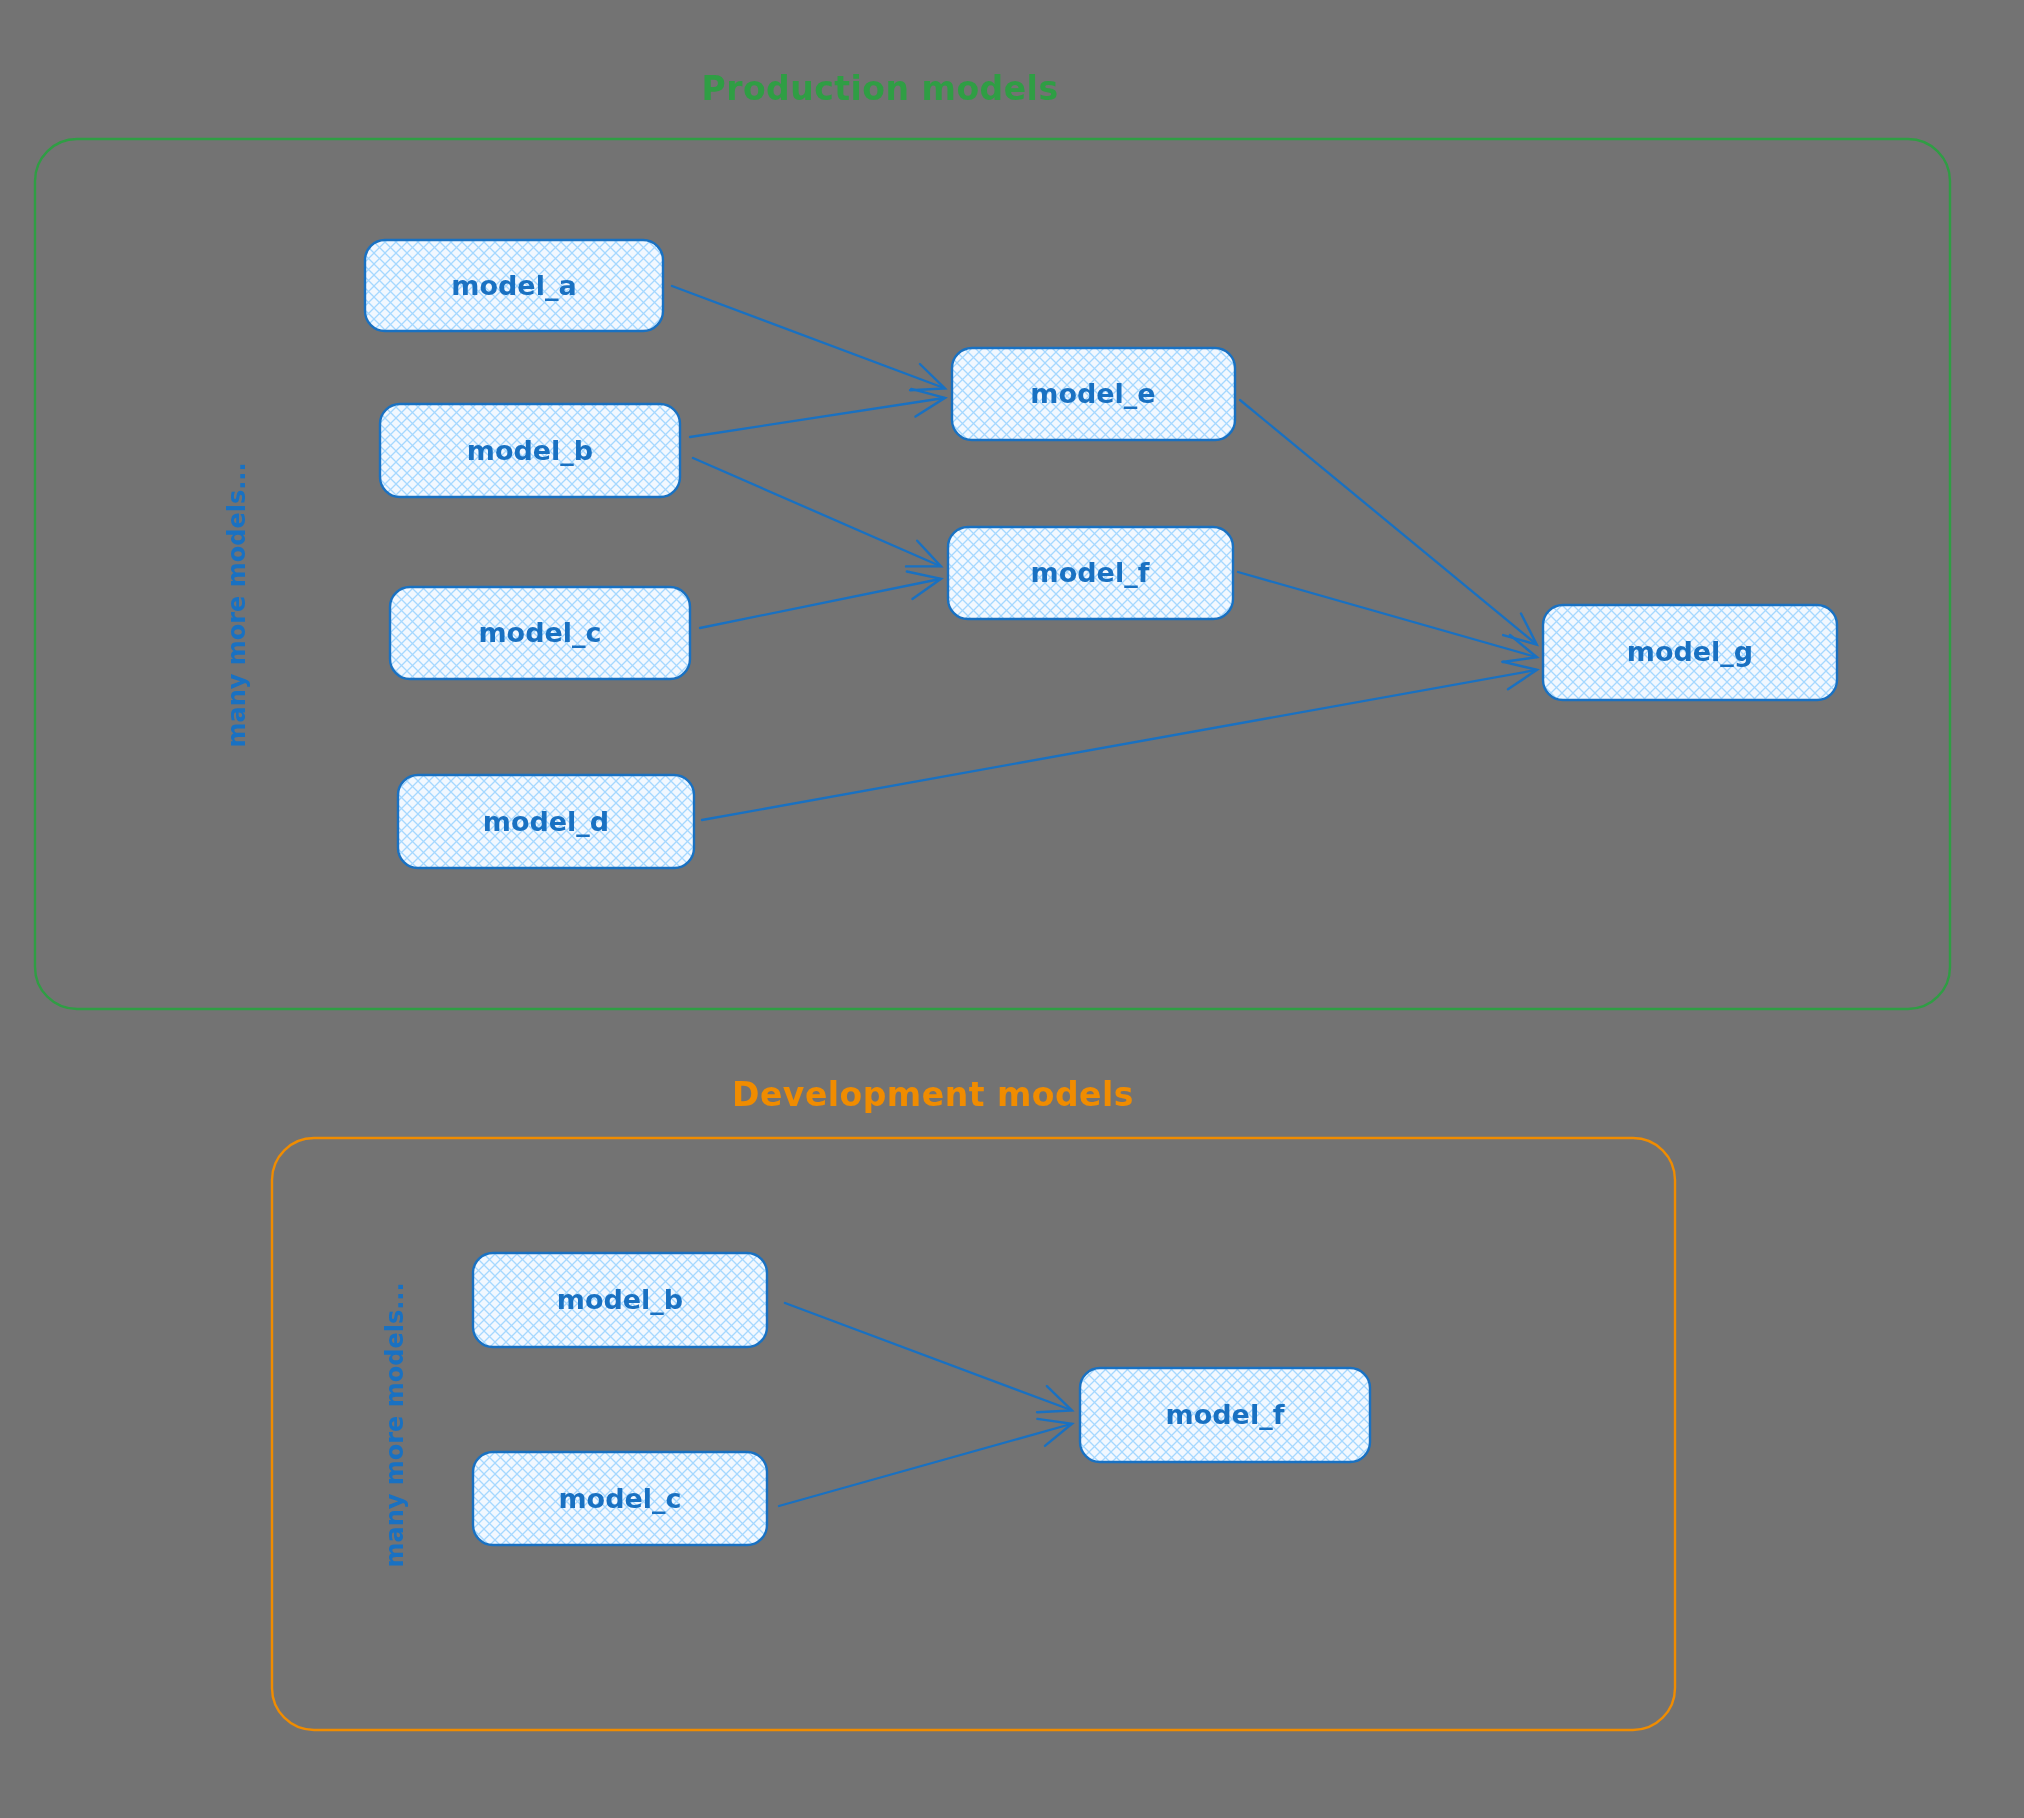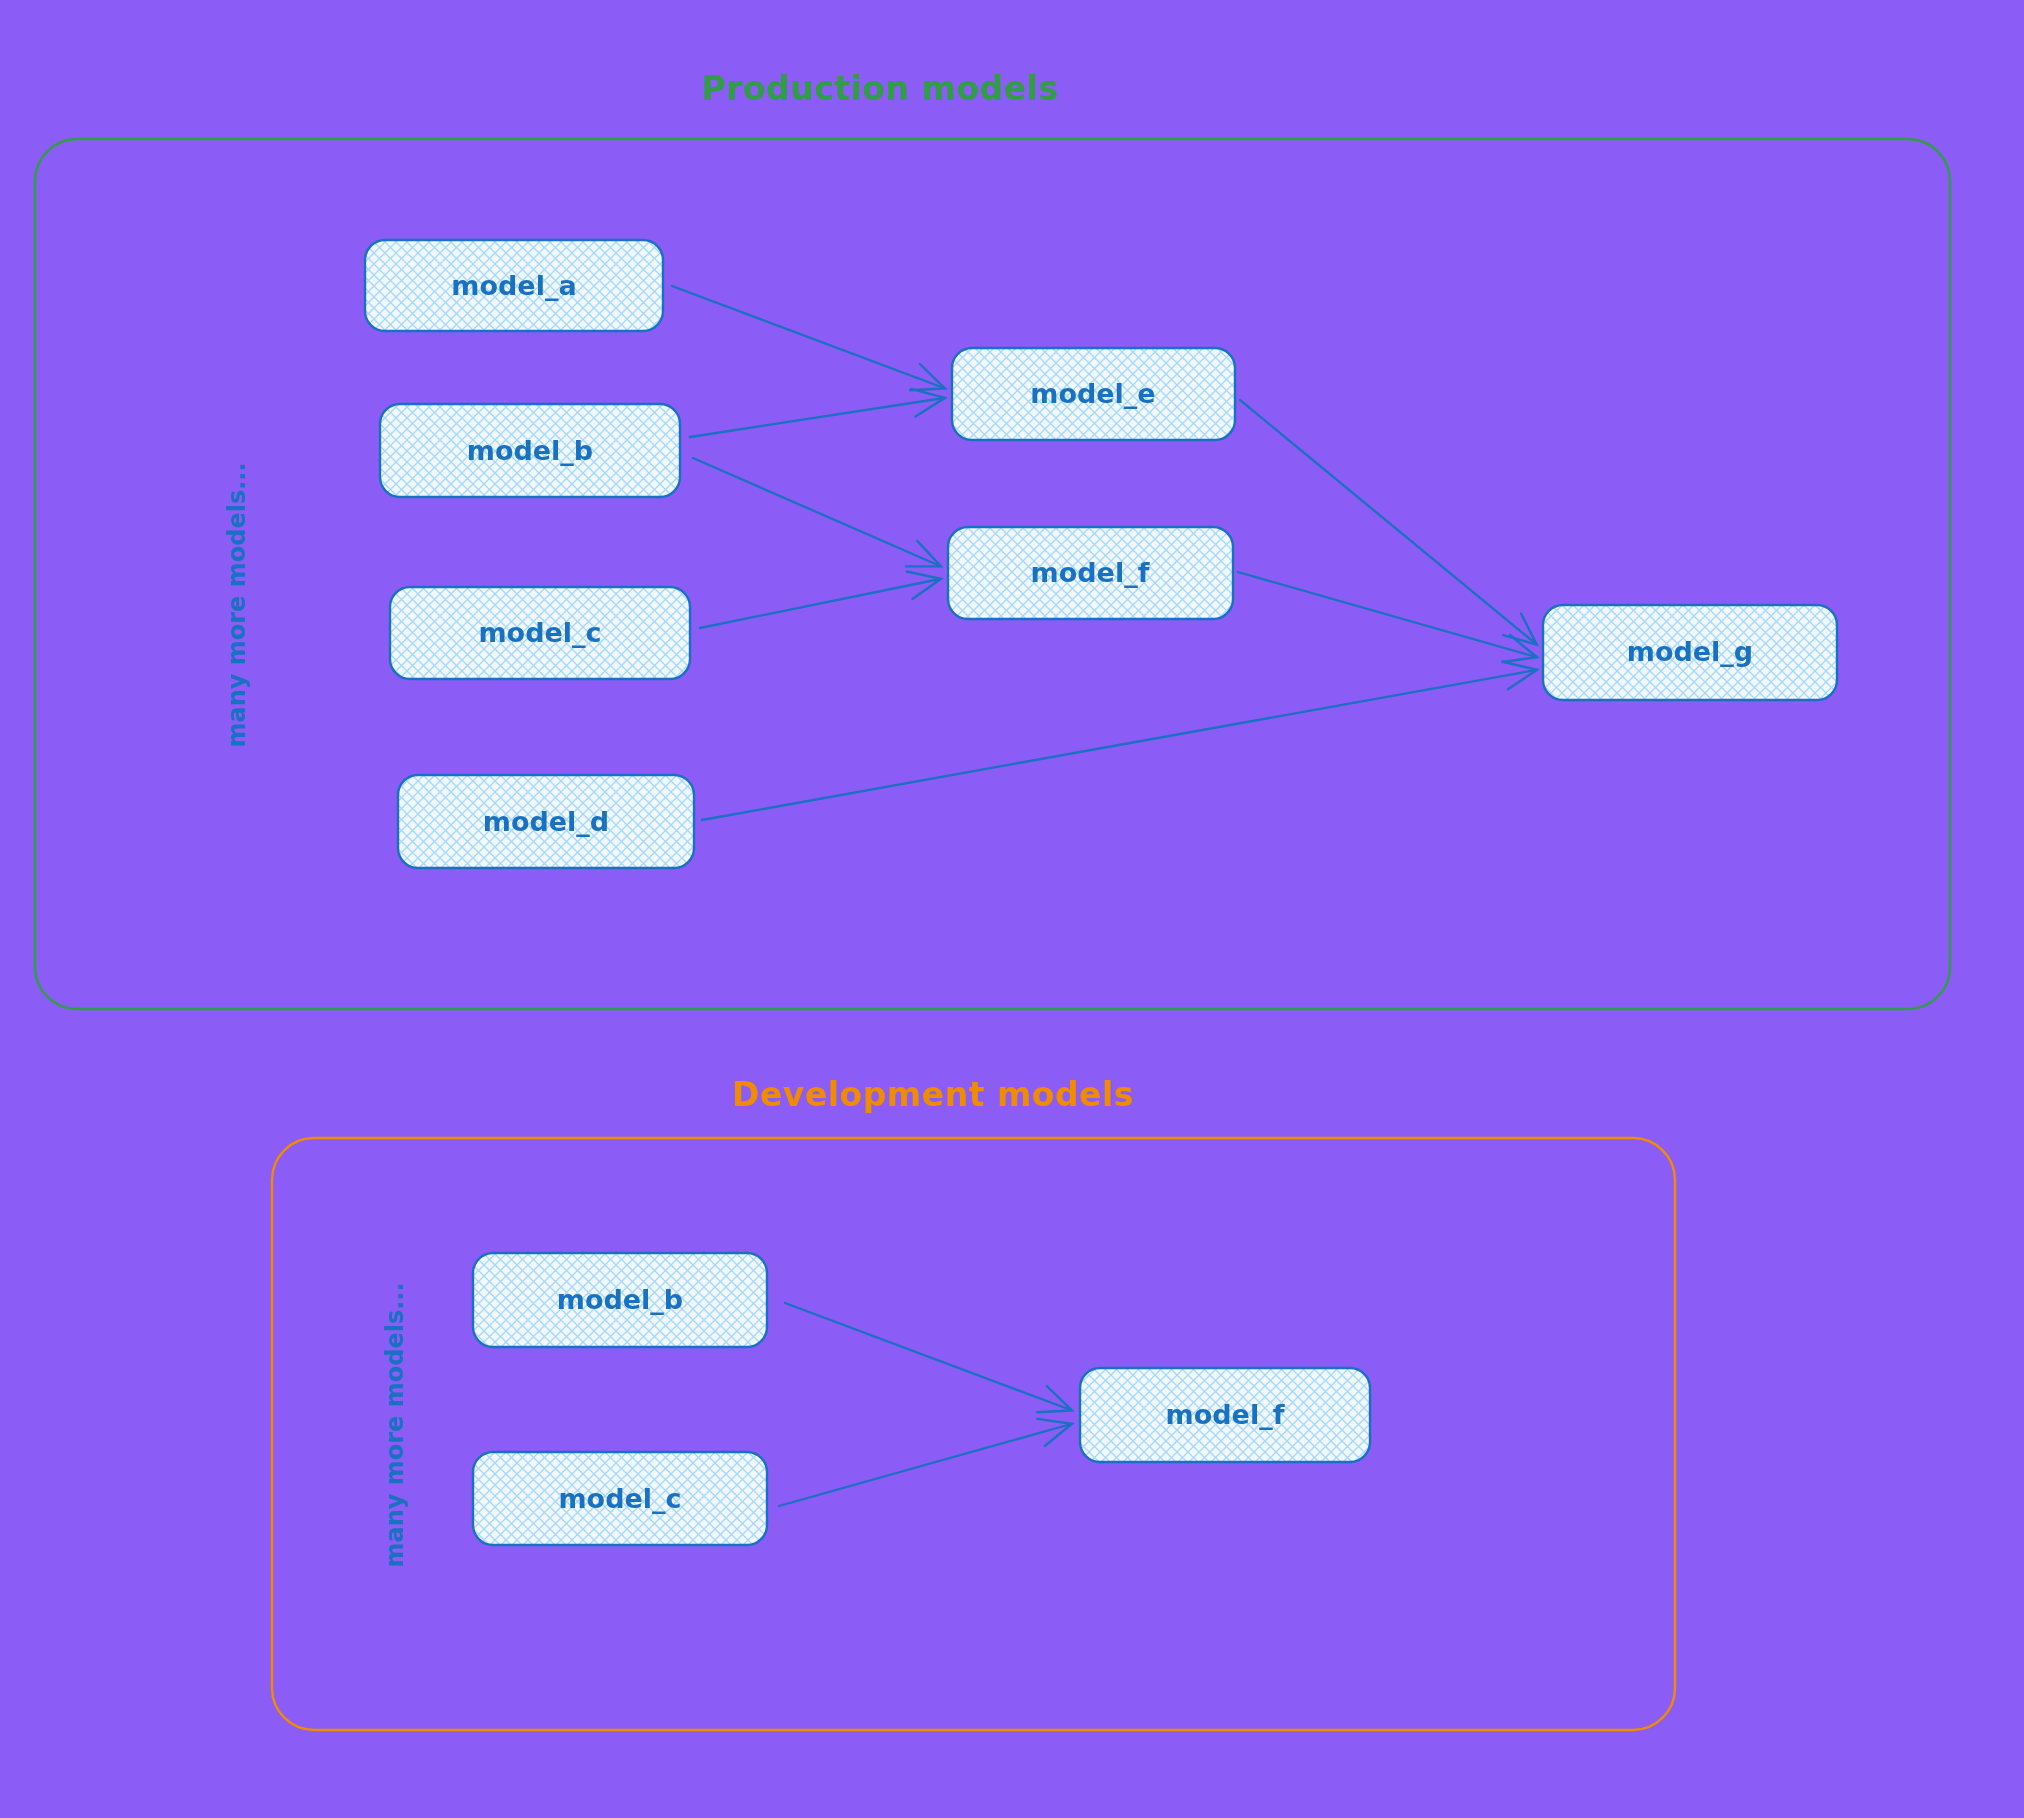--- a/index.html
+++ b/index.html
@@ -5,21 +5,21 @@
   html, body {
     margin: 0;
     padding: 0;
     background: #ffffff;
     font-family: "DejaVu Sans", "Liberation Sans", sans-serif;
   }
   .stage {
     position: relative;
     width: 2024px;
     height: 1818px;
-    background: #8b5cf6;
+    background: #737373;
     overflow: hidden;
   }
   svg { display: block; }
   .frame-title {
     font-size: 33px;
     font-weight: bold;
     letter-spacing: 0.5px;
   }
   .prod-title { fill: #2f9e44; }
   .dev-title  { fill: #f08c00; }

